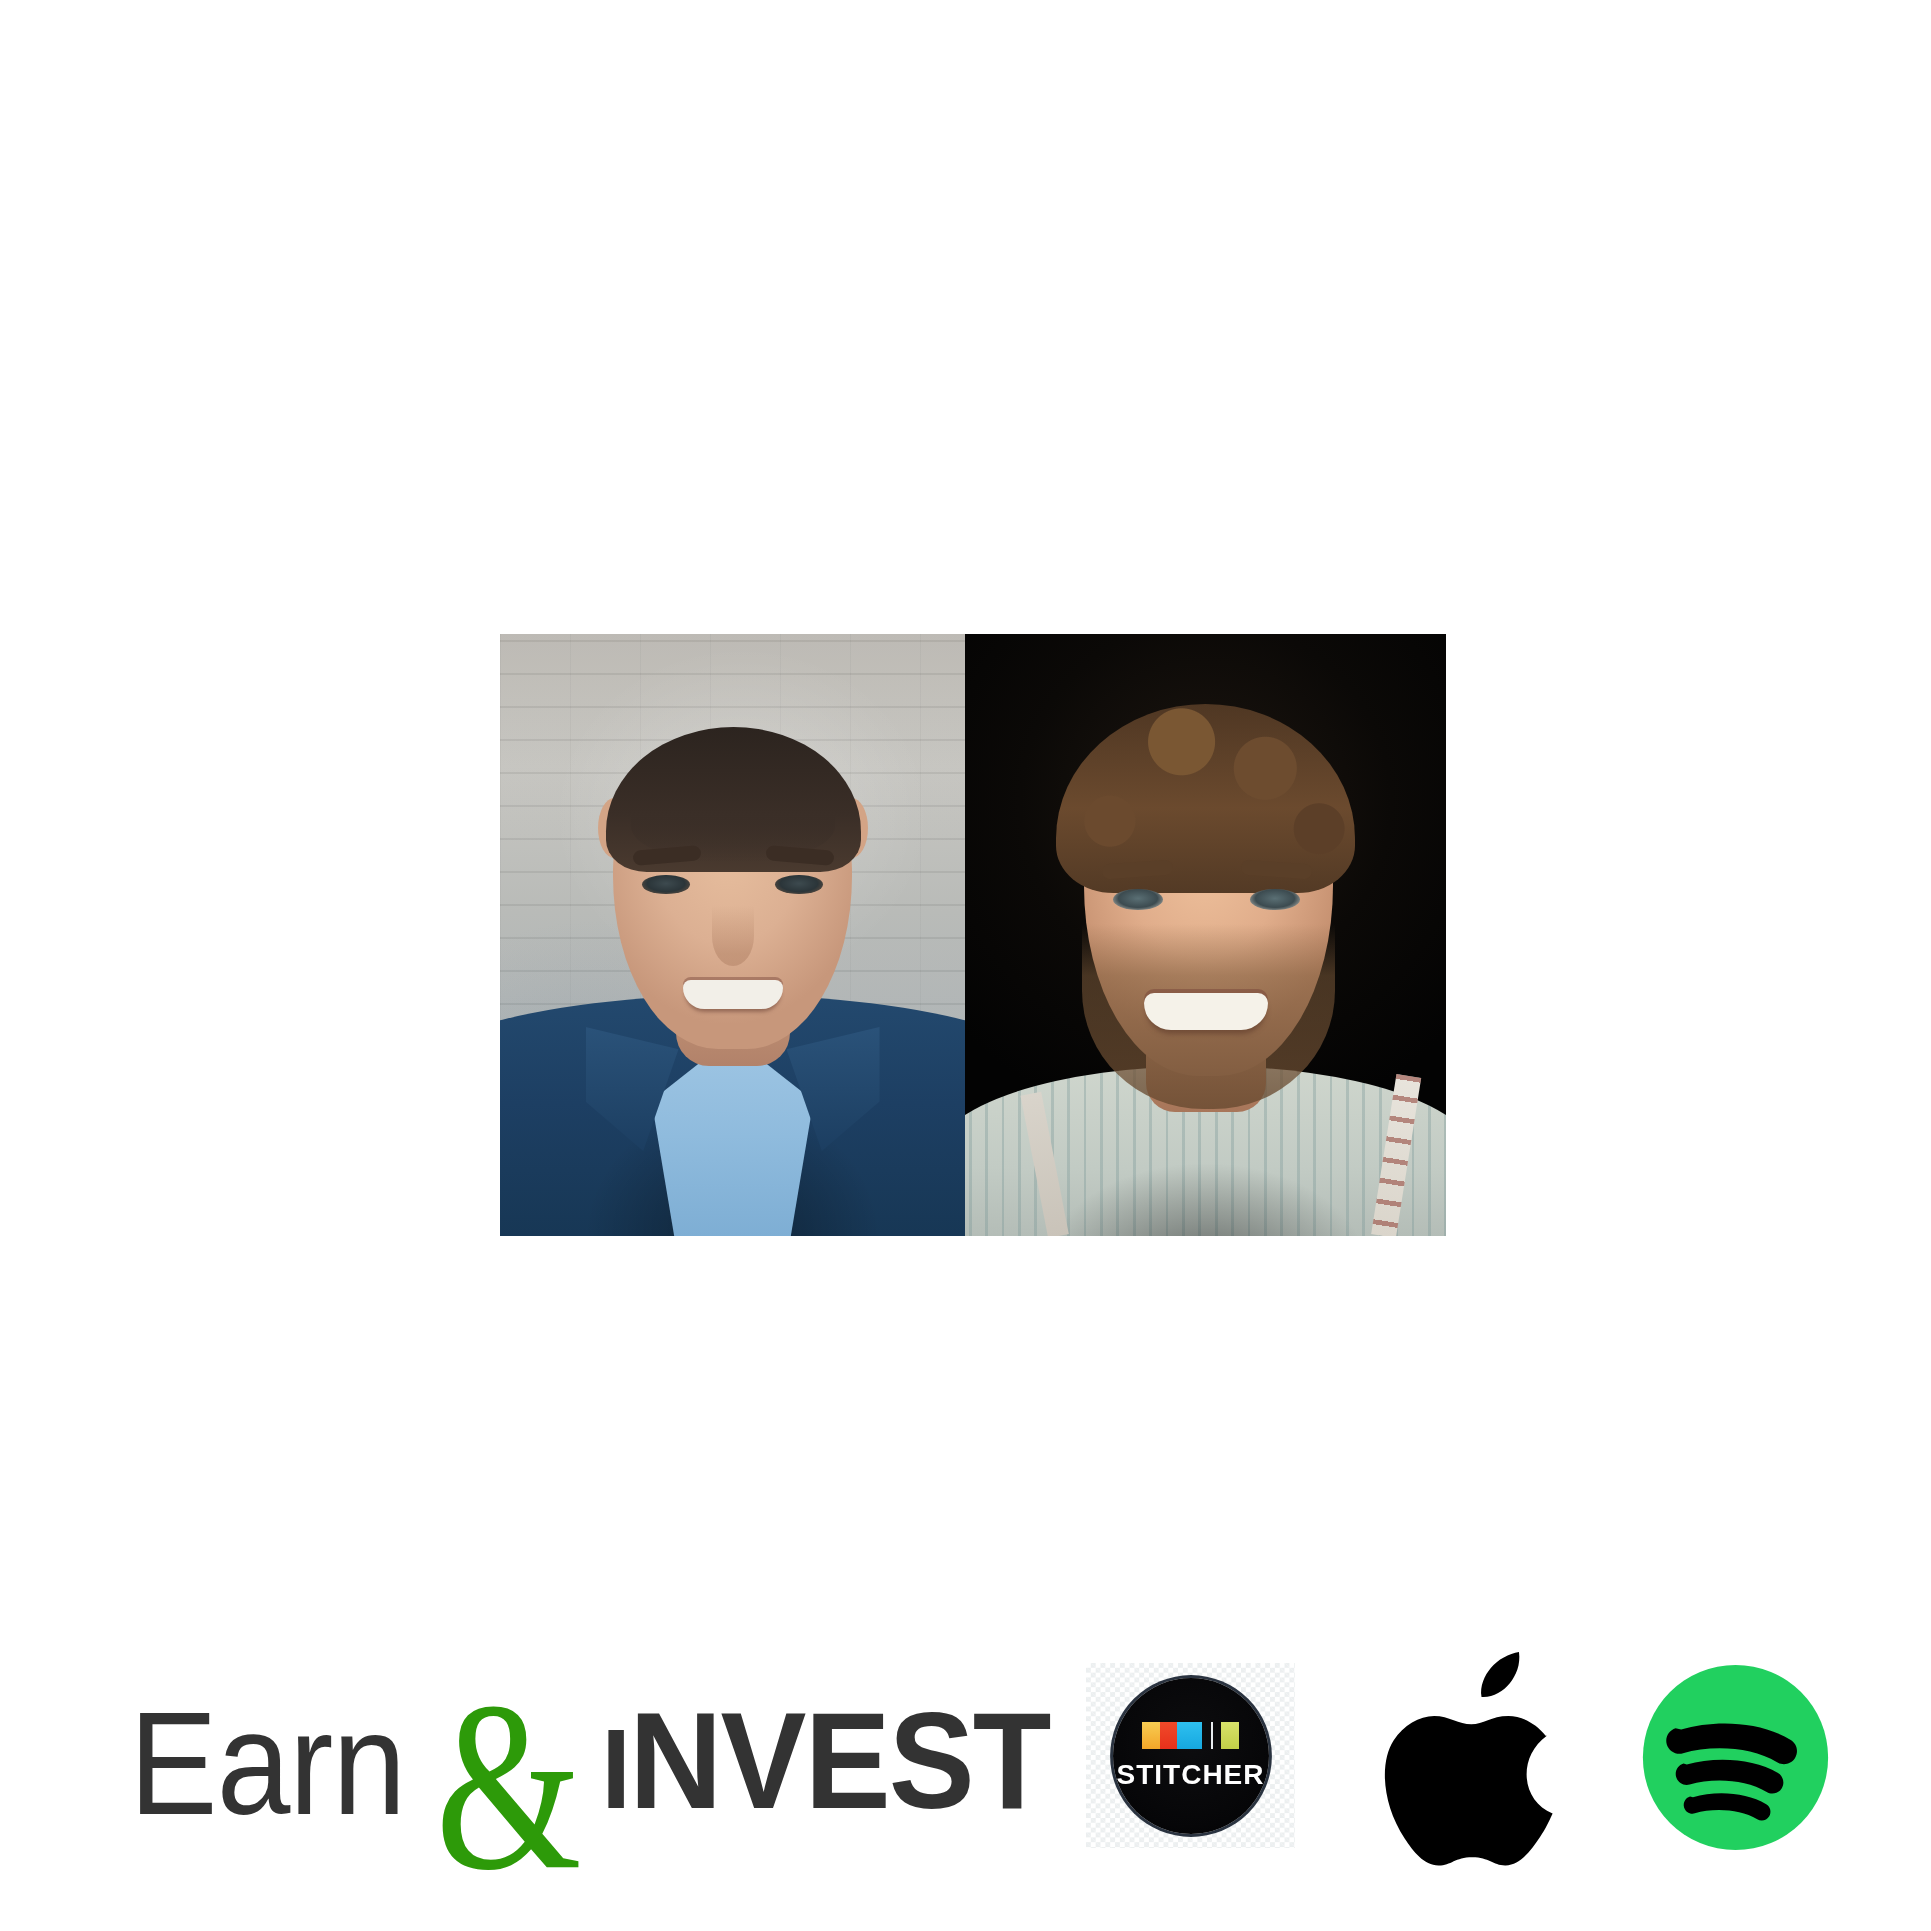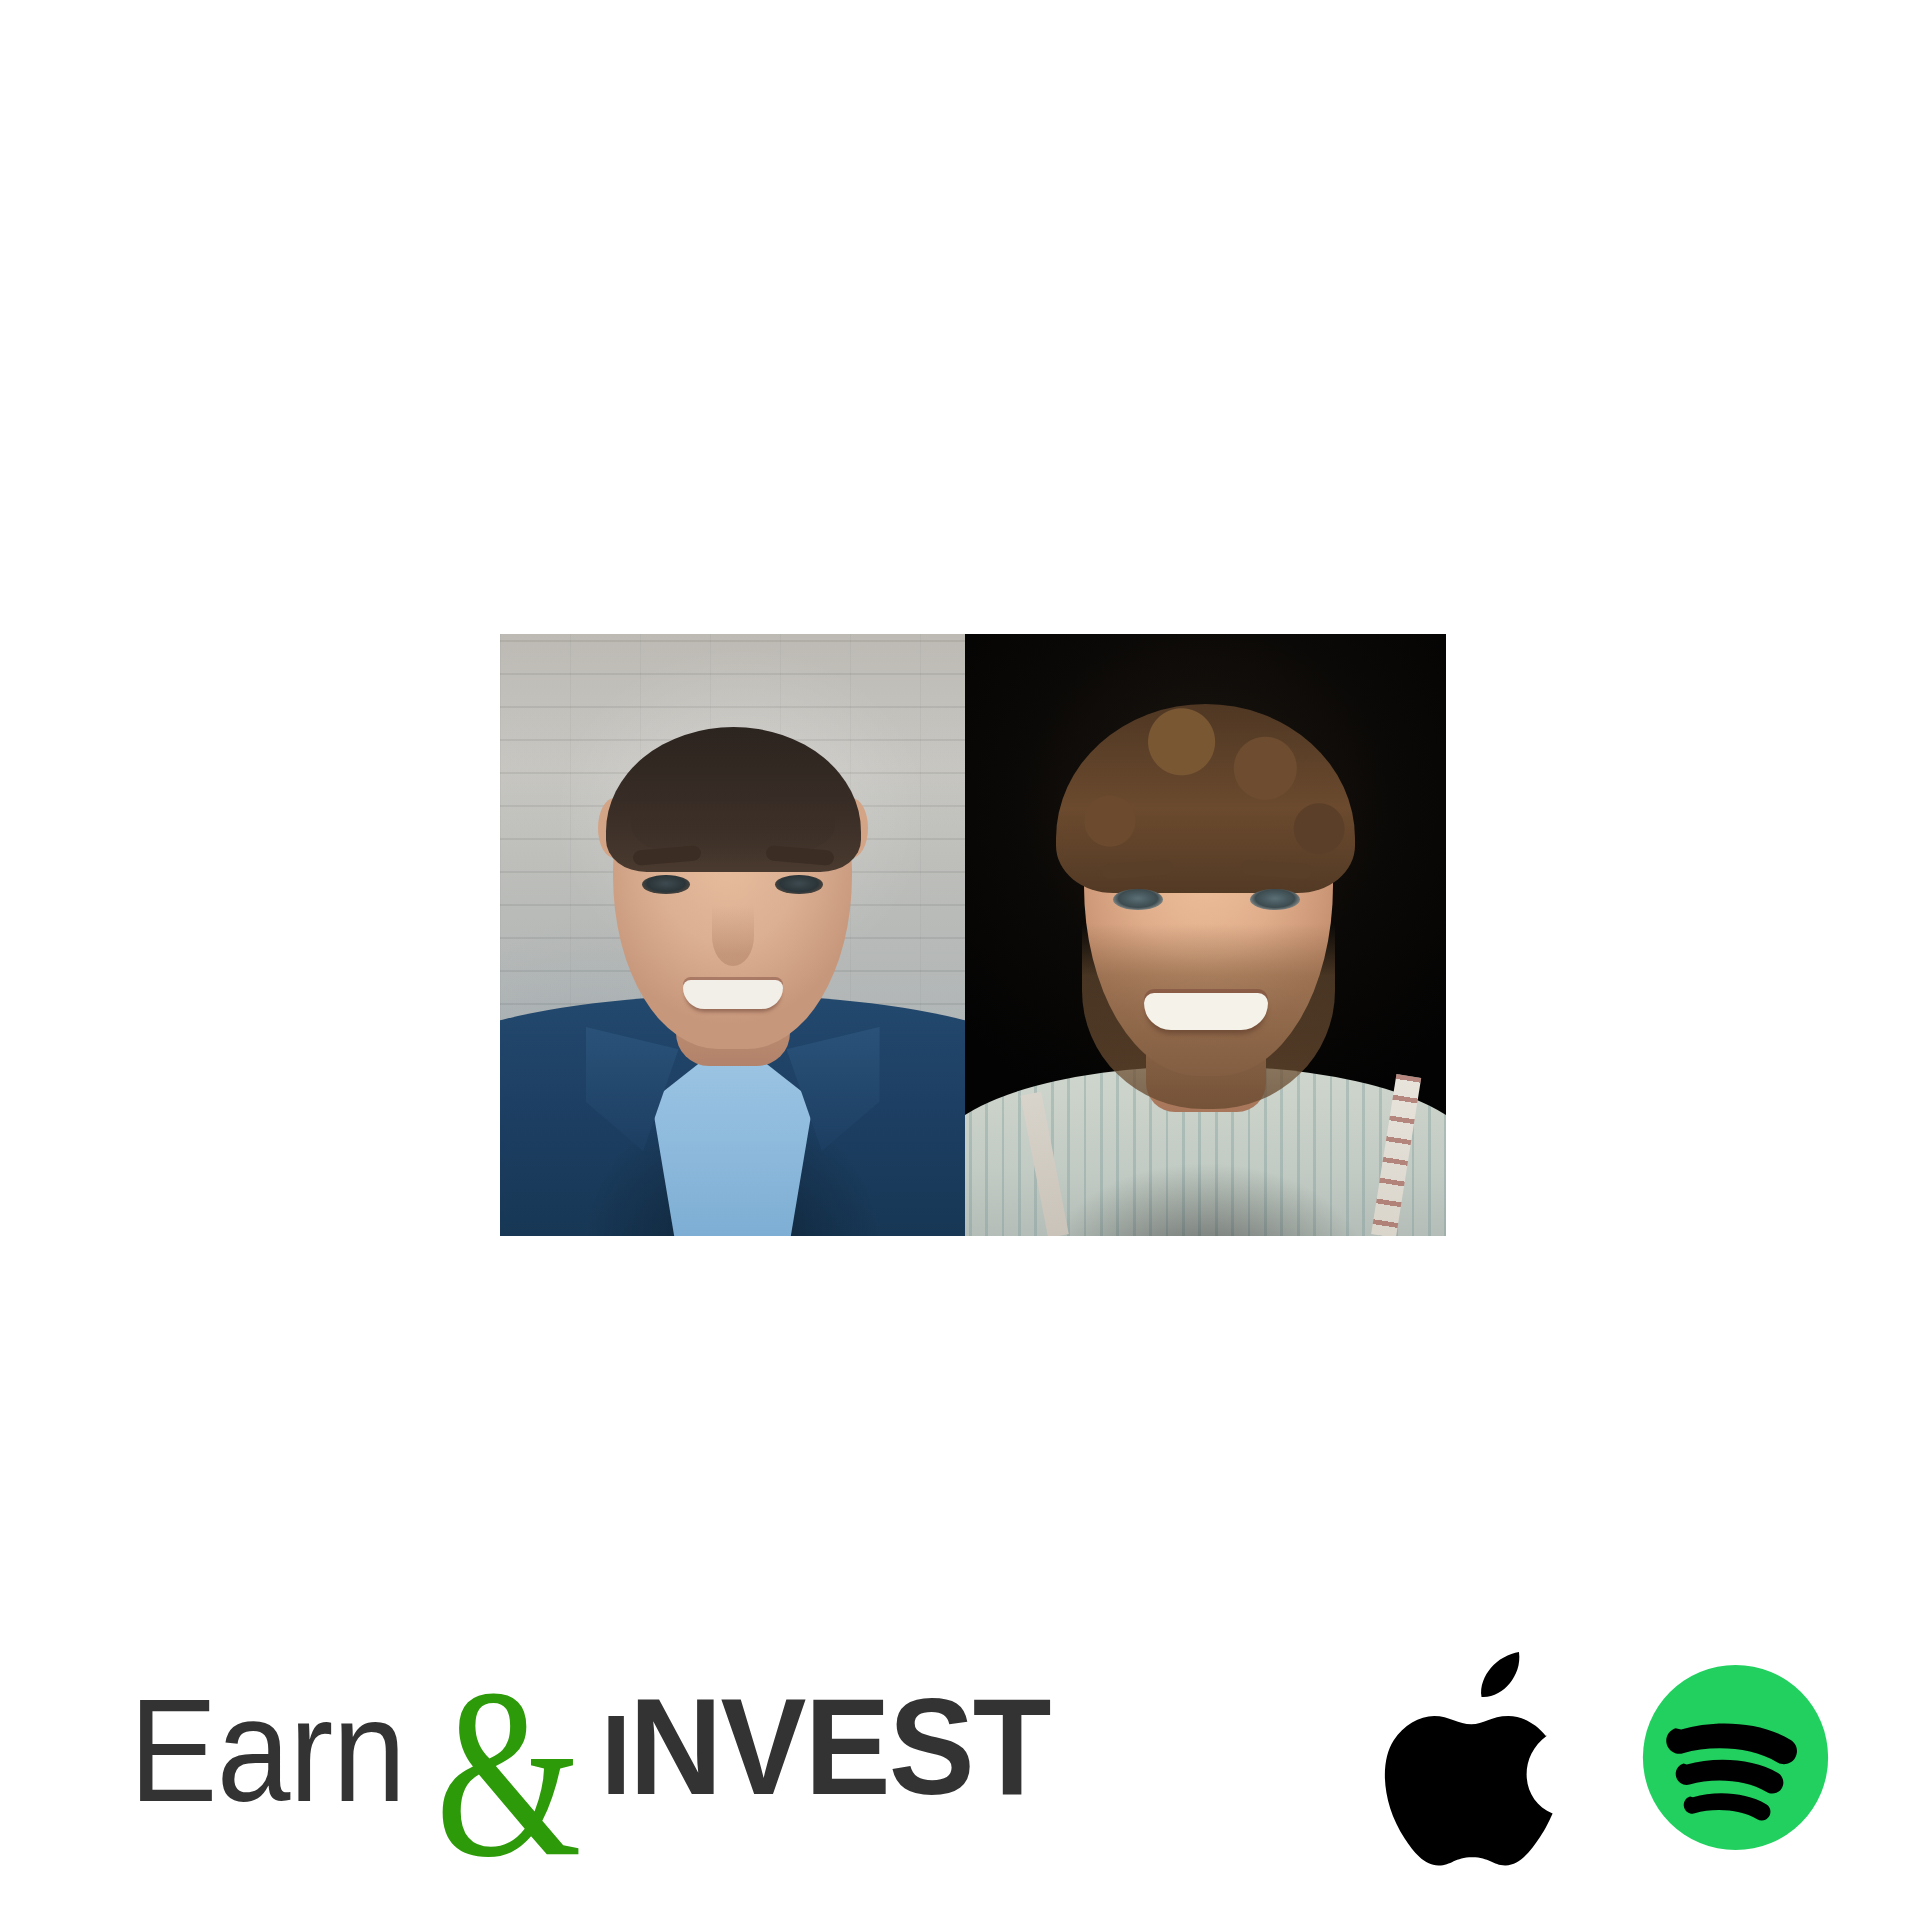--- a/index.html
+++ b/index.html
@@ -358,21 +358,21 @@
     width: 1931px;
     height: 280px;
   }
 
   
   .ei-logo {
     position: absolute;
     left: 114px;
     top: 31px;
     display: flex;
-    align-items: center;
+    align-items: flex-end;
     height: 174px;
   }
   .ei-earn {
     font-family: "Liberation Sans", sans-serif;
     font-weight: 300;
     font-size: 147px;
     line-height: 147px;
     color: #333333;
     letter-spacing: -1px;
     transform: scaleX(0.90);
@@ -522,20 +522,34 @@
 
 
   <div class="footer">
 
     <div class="ei-logo">
       <span class="ei-earn">Earn</span>
       <span class="ei-amp">&amp;</span>
       <span class="ei-invest"><span class="small-i">I</span><span>NVEST</span></span>
     </div>
 
+    <div class="stitcher">
+      <div class="stitcher-circle">
+        <div class="stitcher-bars">
+          <div class="sb sb-1"></div>
+          <div class="sb sb-2"></div>
+          <div class="sb sb-3"></div>
+          <div class="sb-gap"></div>
+          <div class="sb-line"></div>
+          <div class="sb-gap"></div>
+          <div class="sb sb-4"></div>
+        </div>
+        <div class="stitcher-text">STITCHER</div>
+      </div>
+    </div>
 
     <div class="apple">
       <svg viewBox="0 0 170 200" width="222" height="232">
         <path fill="#000000" d="M118.6 5.2c-8.4 1.2-18.4 6.6-24.3 13.7-5.3 6.3-9.7 15.8-8 25 9.2.8 18.7-4.7 24.4-11.8 5.4-6.7 9.4-16 7.9-26.9z"></path>
         <path fill="#000000" d="M141.6 77.3c-8.6-10.8-20.7-17-32.1-17-15.1 0-21.5 7.2-32 7.2-10.8 0-19-7.2-32-7.2-12.8 0-26.4 7.8-35 21.2-12.1 18.9-10.1 54.4 9.7 84.7 7.1 10.8 16.6 23 29 23.1 11 .1 14.1-7.1 29.1-7.1 15 0 17.8 7.2 28.8 7 12.4-.1 22.4-13.6 29.5-24.4 5.1-7.8 7-11.7 11-20.5-26.7-10.2-31-48.1-5-67z"></path>
       </svg>
     </div>
 
     <div class="spotify">
       <svg viewBox="0 0 200 200" width="189" height="189">

